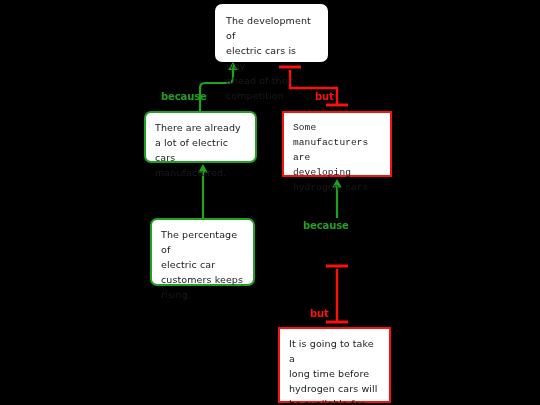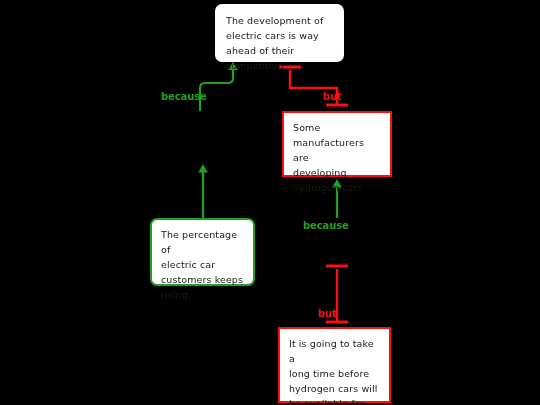--- a/index.html
+++ b/index.html
@@ -40,21 +40,21 @@
   }
   .conn-label {
     position: absolute;
     font-size: 10px;
     line-height: 8px;
     font-weight: bold;
     letter-spacing: -0.1px;
     white-space: nowrap;
   }
   .conn-label.support { color: #22a022; }
-  .conn-label.object  { color: #fb0f0f; margin-left: 8px; }
+  .conn-label.object  { color: #fb0f0f; }
   .conn-svg {
     position: absolute;
     left: 0;
     top: 0;
     width: 540px;
     height: 405px;
     pointer-events: none;
   }
 </style>
 </head>
@@ -95,27 +95,30 @@
   <div class="conn-label support" style="left:161px; top:93px;">because</div>
 
   <div class="conn-label object" style="left:315px; top:93px;">but</div>
 
   <div class="conn-label support" style="left:161px; top:222px;">because</div>
 
   <div class="conn-label support" style="left:303px; top:222px;">because</div>
 
   <div class="conn-label object" style="left:310px; top:310px;">but</div>
 
-  <div class="node white-frame" style="left:215px; top:4px; width:129px; height:58px;">The development of
+  <div class="node white-frame" style="left:215px; top:4px; width:113px; height:58px;">The development of
 electric cars is way
 ahead of their
 competition</div>
 
+  <div class="node green-frame" style="left:144px; top:111px; width:113px; height:52px;">There are already
+a lot of electric cars
+manufactured.</div>
 
-  <div class="node red-frame" style="left:282px; top:111px; width:110px; height:66px;">Some
+  <div class="node red-frame" style="left:282px; top:111px; width:110px; height:66px;font-family:Liberation Mono, monospace;">Some
 manufacturers are
 developing
 hydrogen cars</div>
 
   <div class="node green-frame" style="left:150px; top:218px; width:105px; height:68px;">The percentage of
 electric car
 customers keeps
 rising.</div>
 
 

